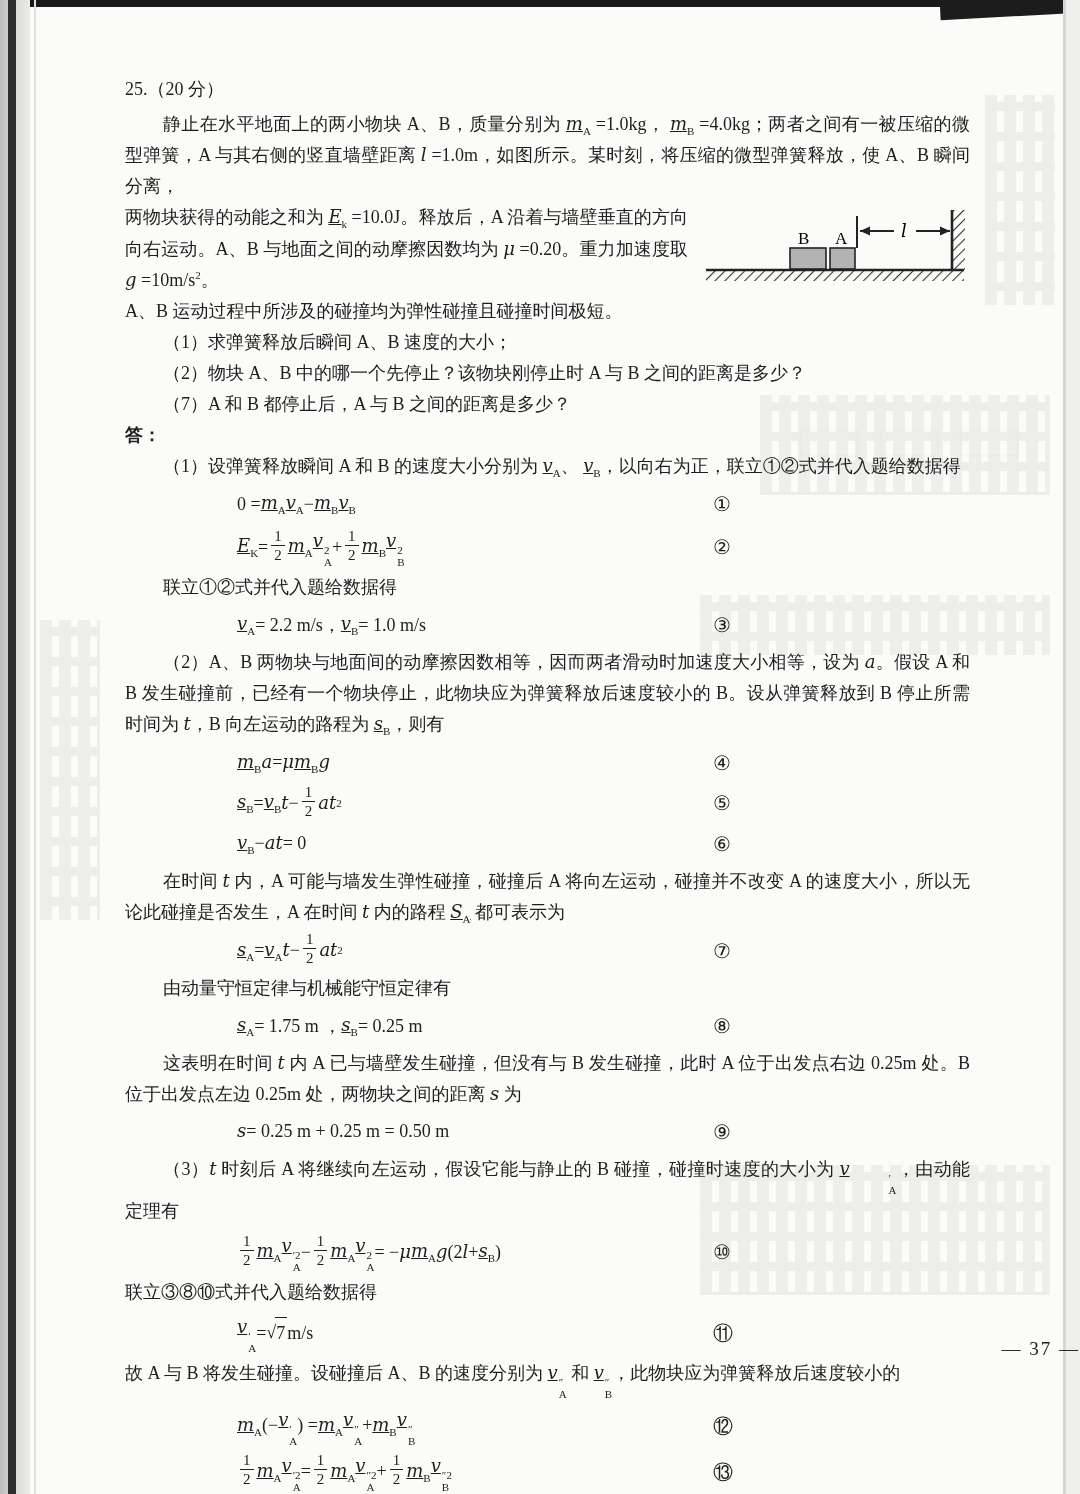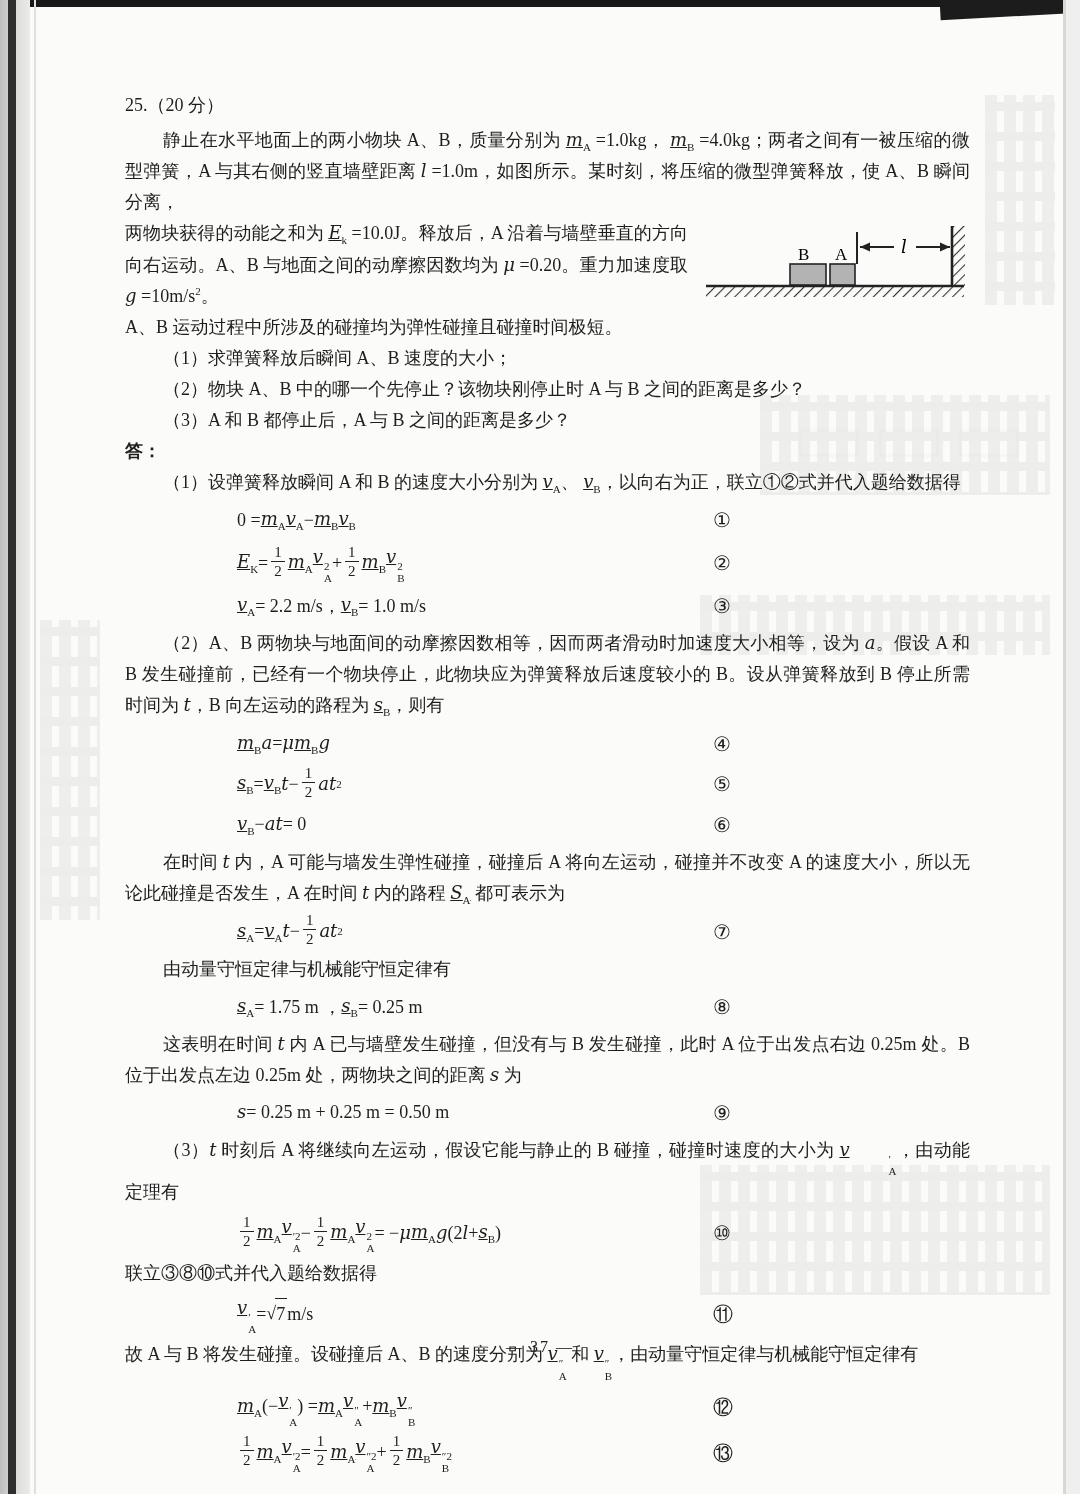--- a/index.html
+++ b/index.html
@@ -17,21 +17,21 @@
   .scan-left-crease{position:absolute;top:0;left:34px;width:2px;height:100%;background:#e0e0de;}
   .scan-right-line{position:absolute;top:0;right:14px;width:3px;height:100%;background:#d7d7d5;}
   .scan-right-band{position:absolute;top:0;right:0;width:14px;height:100%;background:#efefed;}
   
   .ghost{position:absolute;opacity:.09;filter:blur(.7px);pointer-events:none;
     background:repeating-linear-gradient(180deg,transparent 0 7px,#666 7px 16px,transparent 16px 30px),
                repeating-linear-gradient(90deg,#777 0 12px,transparent 12px 19px);}
   .ghost-box{position:absolute;opacity:.10;filter:blur(.8px);pointer-events:none;border:1px solid #888;}
   
   .doc{position:absolute;left:125px;top:74px;width:845px;font-size:18px;line-height:1.72;}
-  .h{font-size:18px;margin:16px 0 4px 0;}
+  .h{font-size:18px;margin:0 0 4px 0;}
   .p{text-align:justify;margin:0;}
   .indent{text-indent:38px;}
   .bold{font-weight:bold;}
   .it{font-style:italic;font-family:"DejaVu Serif",serif;}
   sub{font-size:11px;font-style:normal;}
   sup{font-size:11px;font-style:normal;}
   .var{white-space:nowrap;text-decoration:underline;}
   .stk{display:inline-flex;flex-direction:column;align-items:flex-start;
     font-size:11px;line-height:1.1;vertical-align:-7px;margin-left:1px;font-style:normal;}
   .stk .stk-s{min-height:12px;}
@@ -40,21 +40,21 @@
   .frac .num{border-bottom:1.4px solid #222;padding:0 3px;}
   .frac .den{padding:0 3px;}
   .sqrt{display:inline-flex;align-items:flex-start;white-space:nowrap;}
   .radglyph{transform:translateY(0px);}
   .radicand{border-top:1.4px solid #222;padding:0 2px 0 1px;margin-left:-1px;}
   .eq{display:flex;align-items:center;padding-left:112px;margin:4px 0;min-height:36px;position:relative;text-align:left;}
   .eq .eq-body{display:inline-flex;align-items:center;flex-wrap:nowrap;}
   .eq .eq-num{position:absolute;left:588px;top:50%;transform:translateY(-50%);font-size:20px;}
   
   .fig{float:right;width:268px;height:86px;margin:2px 0 6px 14px;}
-  .footer{position:absolute;left:0;width:1080px;top:1338px;text-align:center;font-size:16px;letter-spacing:2px;}
+  .footer{position:absolute;left:0;width:1080px;top:1338px;text-align:right;font-size:19px;letter-spacing:2px;}
 </style>
 </head>
 <body>
 
 <div class="scan-top"></div>
 <div class="scan-top-wedge"></div>
 <div class="scan-left-band"></div>
 <div class="scan-left-line"></div>
 <div class="scan-left-crease"></div>
 <div class="scan-right-band"></div>
@@ -89,21 +89,21 @@
   <polygon points="158,27 168,22.5 168,31.5" fill="#222"></polygon>
   <line x1="214" y1="27" x2="248" y2="27" stroke="#222" stroke-width="1.8"></line>
   <polygon points="248,27 238,22.5 238,31.5" fill="#222"></polygon>
   <text x="96" y="40" font-size="17" font-family="Liberation Serif, serif">B</text>
   <text x="133" y="40" font-size="17" font-family="Liberation Serif, serif">A</text>
   <text x="199" y="33" font-size="18" font-style="italic" font-family="DejaVu Serif, serif">l</text>
 </svg><span class="rm">两物块获得的动能之和为 </span><span class="var"><span class="it">E</span><sub>k</sub></span><span class="rm"> =10.0J。释放后，A 沿着与墙壁垂直的方向向右运动。A、B 与地面之间的动摩擦因数均为 </span><span class="it">μ</span><span class="rm"> =0.20。重力加速度取 </span><span class="it">g</span><span class="rm"> =10m/s</span><sup>2</sup><span class="rm">。</span></p>
     <p class="p "><span class="rm">A、B 运动过程中所涉及的碰撞均为弹性碰撞且碰撞时间极短。</span></p>
     <p class="p indent"><span class="rm">（1）求弹簧释放后瞬间 A、B 速度的大小；</span></p>
     <p class="p indent"><span class="rm">（2）物块 A、B 中的哪一个先停止？该物块刚停止时 A 与 B 之间的距离是多少？</span></p>
-    <p class="p indent"><span class="rm">（3）A 和 B 都停止后，A 与 B 之间的距离是多少？</span></p>
+    <p class="p indent"><span class="rm">（7）A 和 B 都停止后，A 与 B 之间的距离是多少？</span></p>
     <p class="p bold"><span class="rm">答：</span></p>
     <p class="p indent"><span class="rm">（1）设弹簧释放瞬间 A 和 B 的速度大小分别为 </span><span class="var"><span class="it">v</span><sub>A</sub></span><span class="rm">、 </span><span class="var"><span class="it">v</span><sub>B</sub></span><span class="rm">，以向右为正，联立①②式并代入题给数据得</span></p>
     <div class="eq">
       <span class="eq-body">
         <span class="rm">0 = </span>
         <span class="var"><span class="it">m</span><sub>A</sub></span>
         <span class="var"><span class="it">v</span><sub>A</sub></span>
         <span class="rm"> − </span>
         <span class="var"><span class="it">m</span><sub>B</sub></span>
         <span class="var"><span class="it">v</span><sub>B</sub></span>
@@ -129,20 +129,21 @@
           <span class="den"><span class="rm">2</span></span>
         </span>
         <span class="var"><span class="it">m</span><sub>B</sub></span>
         <span class="var"><span class="it">v</span><span class="stk">
             <span class="stk-s">2</span>
             <span class="stk-b">B</span>
           </span></span>
       </span>
       <span class="eq-num">②</span>
     </div>
+    <p class="p indent"><span class="rm">联立①②式并代入题给数据得</span></p>
     <div class="eq">
       <span class="eq-body">
         <span class="var"><span class="it">v</span><sub>A</sub></span>
         <span class="rm"> = 2.2 m/s， </span>
         <span class="var"><span class="it">v</span><sub>B</sub></span>
         <span class="rm"> = 1.0 m/s</span>
       </span>
       <span class="eq-num">③</span>
     </div>
     <p class="p indent"><span class="rm">（2）A、B 两物块与地面间的动摩擦因数相等，因而两者滑动时加速度大小相等，设为 </span><span class="it">a</span><span class="rm">。假设 A 和 B 发生碰撞前，已经有一个物块停止，此物块应为弹簧释放后速度较小的 B。设从弹簧释放到 B 停止所需时间为 </span><span class="it">t</span><span class="rm">，B 向左运动的路程为 </span><span class="var"><span class="it">s</span><sub>B</sub></span><span class="rm">，则有</span></p>
@@ -272,21 +273,21 @@
         <span class="rm"> m/s</span>
       </span>
       <span class="eq-num">⑪</span>
     </div>
     <p class="p "><span class="rm">故 A 与 B 将发生碰撞。设碰撞后 A、B 的速度分别为 </span><span class="var"><span class="it">v</span><span class="stk">
           <span class="stk-s">″</span>
           <span class="stk-b">A</span>
         </span></span><span class="rm"> 和 </span><span class="var"><span class="it">v</span><span class="stk">
           <span class="stk-s">″</span>
           <span class="stk-b">B</span>
-        </span></span><span class="rm">，由动量守恒定律与机械能守恒定律有</span></p>
+        </span></span><span class="rm">，此物块应为弹簧释放后速度较小的</span></p>
     <div class="eq">
       <span class="eq-body">
         <span class="var"><span class="it">m</span><sub>A</sub></span>
         <span class="rm">(−</span>
         <span class="var"><span class="it">v</span><span class="stk">
             <span class="stk-s">′</span>
             <span class="stk-b">A</span>
           </span></span>
         <span class="rm">) = </span>
         <span class="var"><span class="it">m</span><sub>A</sub></span>

